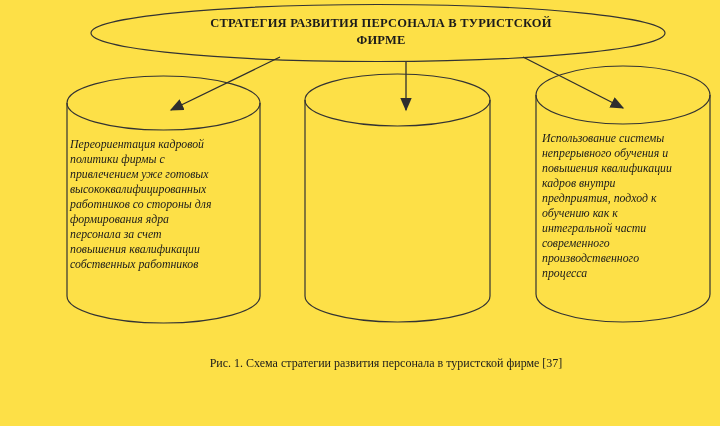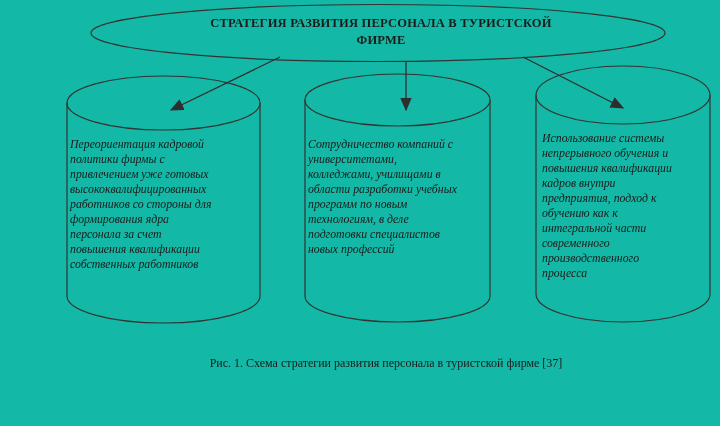--- a/index.html
+++ b/index.html
@@ -4,21 +4,21 @@
 <style>
   html, body {
     margin: 0;
     padding: 0;
     background: #ffffff;
   }
   .canvas {
     position: relative;
     width: 720px;
     height: 426px;
-    background: #14b8a6;
+    background: #fde047;
     font-family: "Liberation Serif", serif;
     color: #1b1b1b;
     overflow: hidden;
   }
   svg.artwork {
     position: absolute;
     left: 0;
     top: 0;
     width: 720px;
     height: 426px;
@@ -105,28 +105,20 @@
   <div class="cyl-text left">Переориентация кадровой
 политики фирмы с
 привлечением уже готовых
 высококвалифицированных
 работников со стороны для
 формирования ядра
 персонала за счет
 повышения квалификации
 собственных работников</div>
 
-  <div class="cyl-text middle">Сотрудничество компаний с
-университетами,
-колледжами, училищами в
-области разработки учебных
-программ по новым
-технологиям, в деле
-подготовки специалистов
-новых профессий</div>
 
   <div class="cyl-text right">Использование системы
 непрерывного обучения и
 повышения квалификации
 кадров внутри
 предприятия, подход к
 обучению как к
 интегральной части
 современного
 производственного

